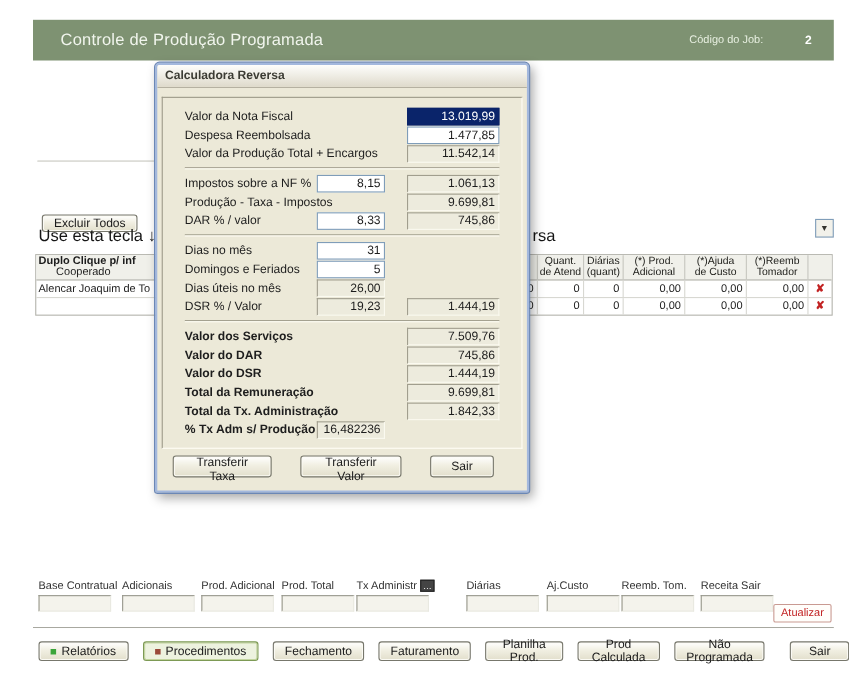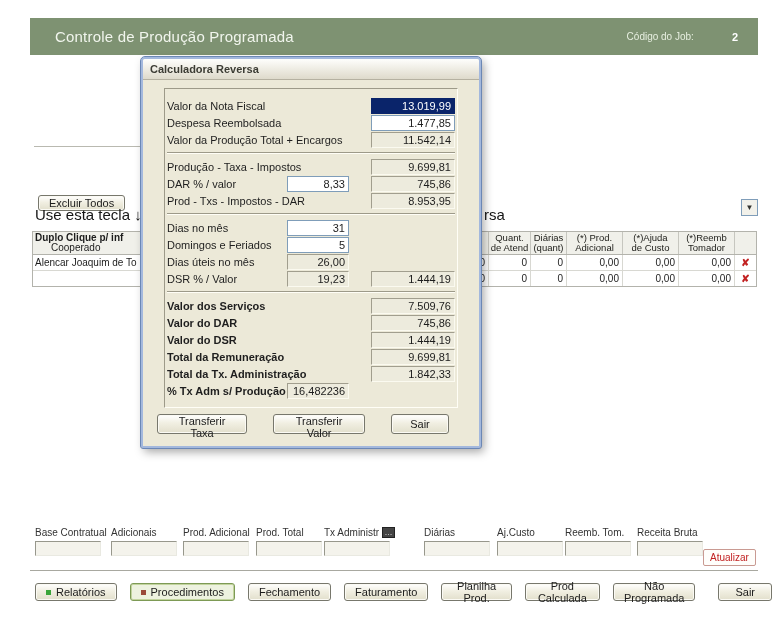--- a/index.html
+++ b/index.html
@@ -81,22 +81,22 @@
   .fbtn.active{background:#edf2df;border-color:#7d9a55;box-shadow:inset 0 0 0 1px #c2d49e;}
   .fbtn.sair-f{margin-left:10px;padding:0 16px;}
 
   
   .dialog{position:absolute;left:141px;top:57px;width:340px;background:#ece9d8;
           border:2px solid #a3b8dd;outline:1px solid #6b87b5;border-radius:4px 4px 2px 2px;
           box-shadow:3px 4px 10px rgba(0,0,0,.35);z-index:20;box-sizing:border-box;}
   .dtitle{height:20px;display:flex;align-items:center;padding:0 7px;font-size:11px;font-weight:bold;
           color:#3c3c34;background:linear-gradient(#fefefc,#dedacb);
           border-bottom:1px solid #b5b1a1;border-radius:2px 2px 0 0;}
-  .dpanel{margin:8px 21px 6px;border:1px solid;border-color:#9d9a89 #fffef6 #fffef6 #9d9a89;
-          padding:6px 2px;}
+  .dpanel{margin:8px 4px 6px;border:1px solid;border-color:#9d9a89 #fffef6 #fffef6 #9d9a89;
+          padding:6px 20px;}
   .dgroup{padding:2px 0;}
   .dsep{height:0;border-top:1px solid #9d9a89;border-bottom:1px solid #fffef6;margin:2px 0;}
   .drow{display:flex;align-items:center;height:17px;}
   .dlabel{flex:0 0 120px;width:120px;font-size:11px;color:#1e1e1e;white-space:nowrap;}
   .dlabel.bold{font-weight:bold;}
   .dbox{height:16px;box-sizing:border-box;font-size:11px;display:flex;align-items:center;
         justify-content:flex-end;padding:0 3px;}
   .dbox.mid{flex:0 0 62px;width:62px;}
   .dbox.right{flex:0 0 84px;width:84px;margin-left:auto;}
   .input{background:#ffffff;border:1px solid #7f9db9;}
@@ -234,21 +234,21 @@
       <div class="s-box"></div>
     </div>
     <div class="s-field" style="left:565px">
       <div class="s-labelrow">
           <span class="s-label">Reemb. Tom.</span>
         </div>
       <div class="s-box"></div>
     </div>
     <div class="s-field" style="left:637px">
       <div class="s-labelrow">
-          <span class="s-label">Receita Bruta</span>
+          <span class="s-label">Receita Sair</span>
         </div>
       <div class="s-box"></div>
     </div>
     <button class="atualizar">Atualizar</button>
   </div>
 
   <div class="rule"></div>
 
   <div class="footer">
     <button class="win-btn fbtn">
@@ -301,33 +301,33 @@
             <span class="dlabel">Valor da Produção Total + Encargos</span>
             <span class="mid-slot"></span>
             <span class="dbox right disp">11.542,14</span>
           </div>
         </div>
 
         <div class="dsep"></div>
 
         <div class="dgroup">
           <div class="drow">
+            <span class="dlabel">Impostos sobre a NF  %</span>
+            <span class="dbox mid input">8,15</span>
+            <span class="dbox right disp">1.061,13</span>
+          </div>
+          <div class="drow">
             <span class="dlabel">Produção - Taxa - Impostos</span>
             <span class="mid-slot"></span>
             <span class="dbox right disp">9.699,81</span>
           </div>
           <div class="drow">
             <span class="dlabel">DAR % / valor</span>
             <span class="dbox mid input">8,33</span>
             <span class="dbox right disp">745,86</span>
-          </div>
-          <div class="drow">
-            <span class="dlabel">Prod - Txs - Impostos - DAR</span>
-            <span class="mid-slot"></span>
-            <span class="dbox right disp">8.953,95</span>
           </div>
         </div>
 
         <div class="dsep"></div>
 
         <div class="dgroup">
           <div class="drow">
             <span class="dlabel">Dias no mês</span>
             <span class="dbox mid input">31</span>
             <span class="right-slot"></span>

